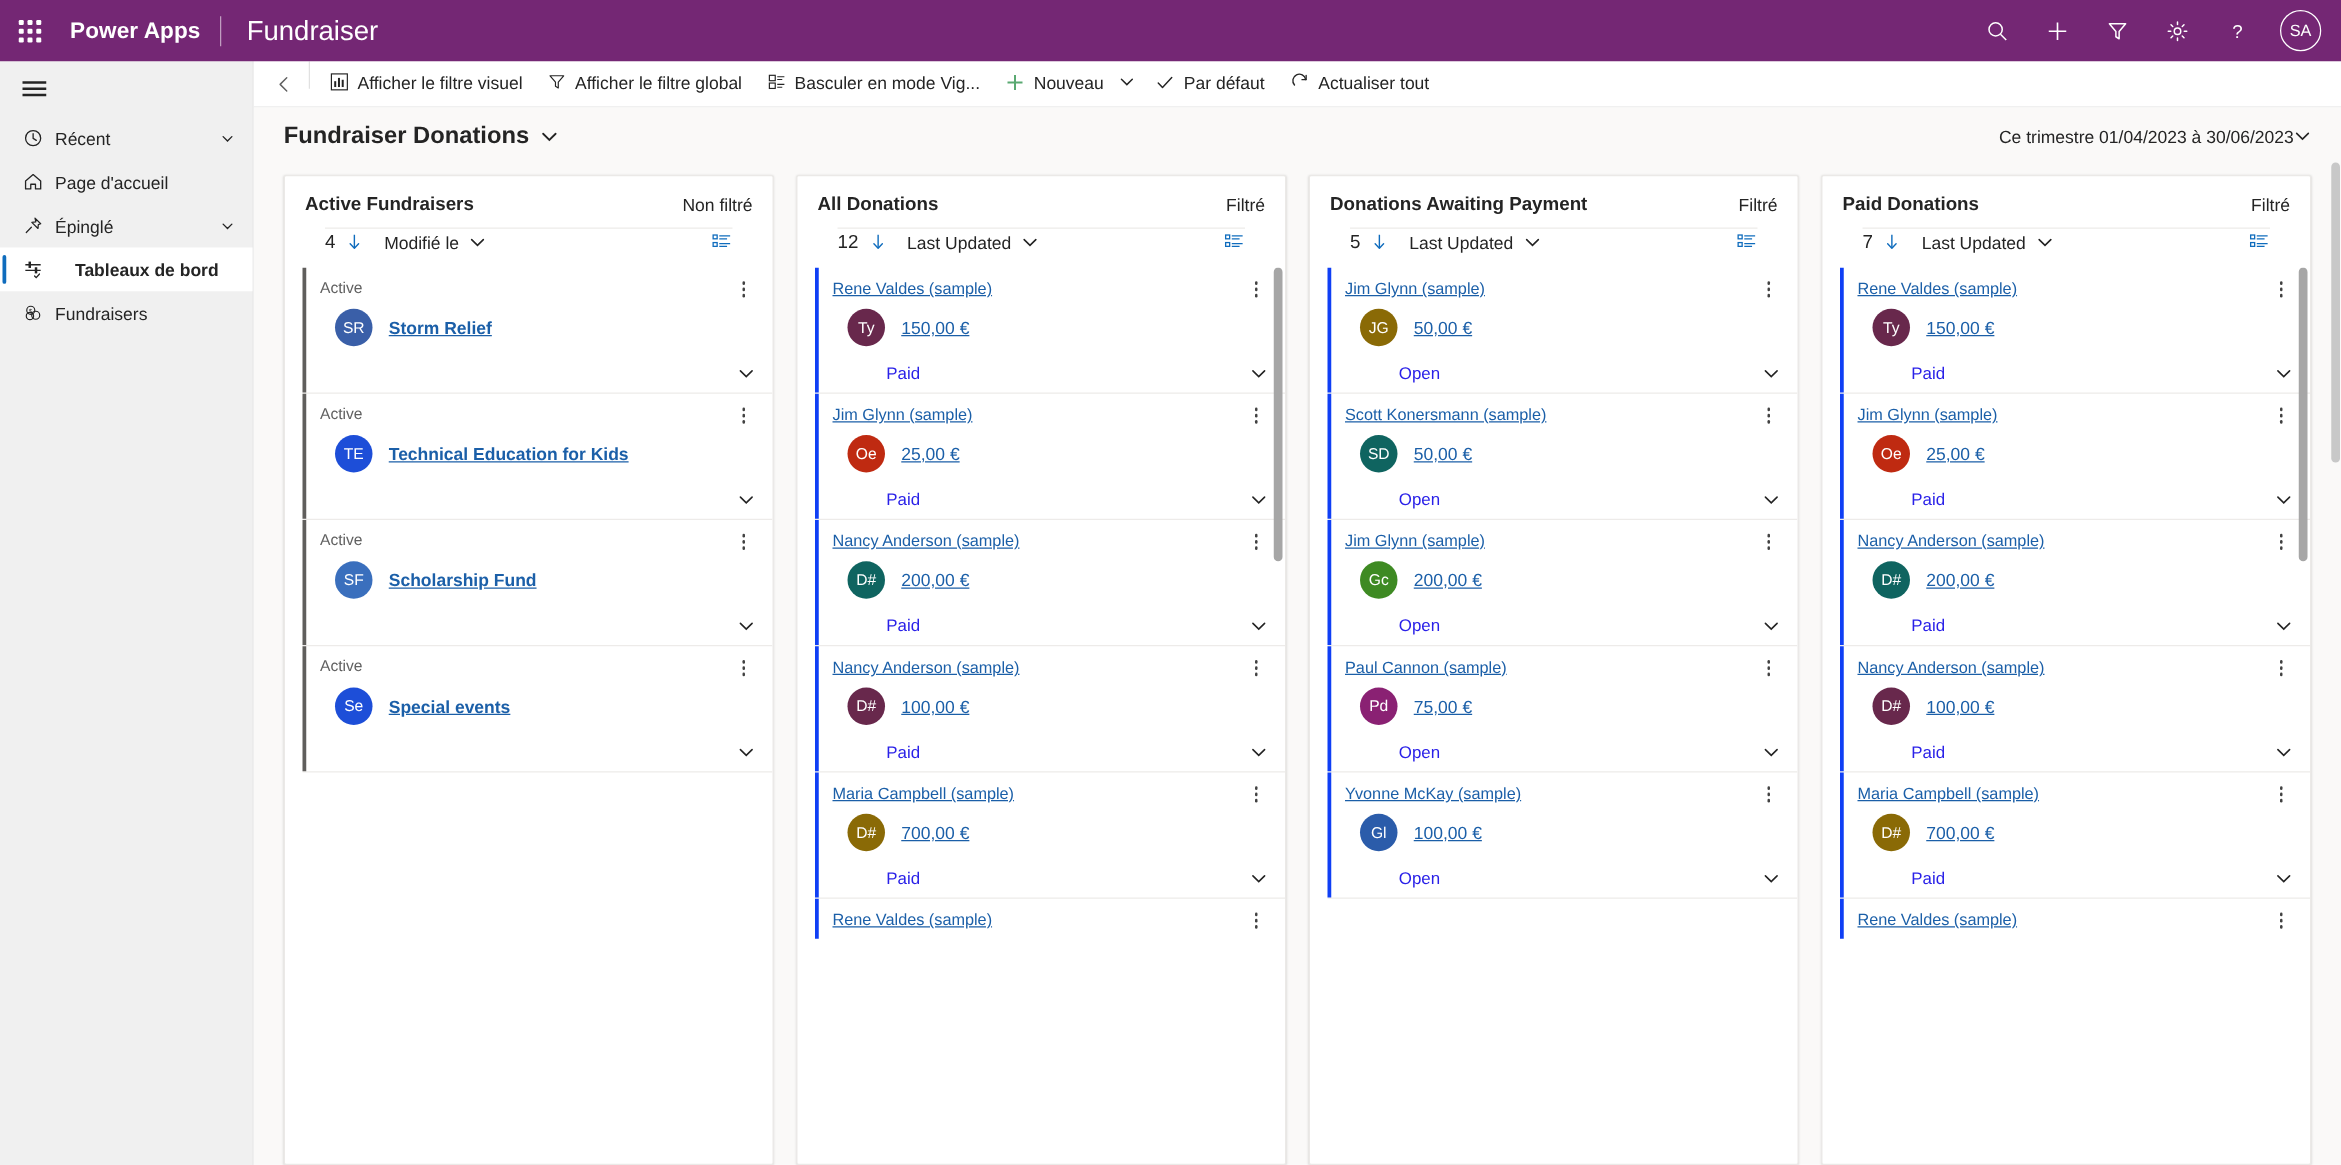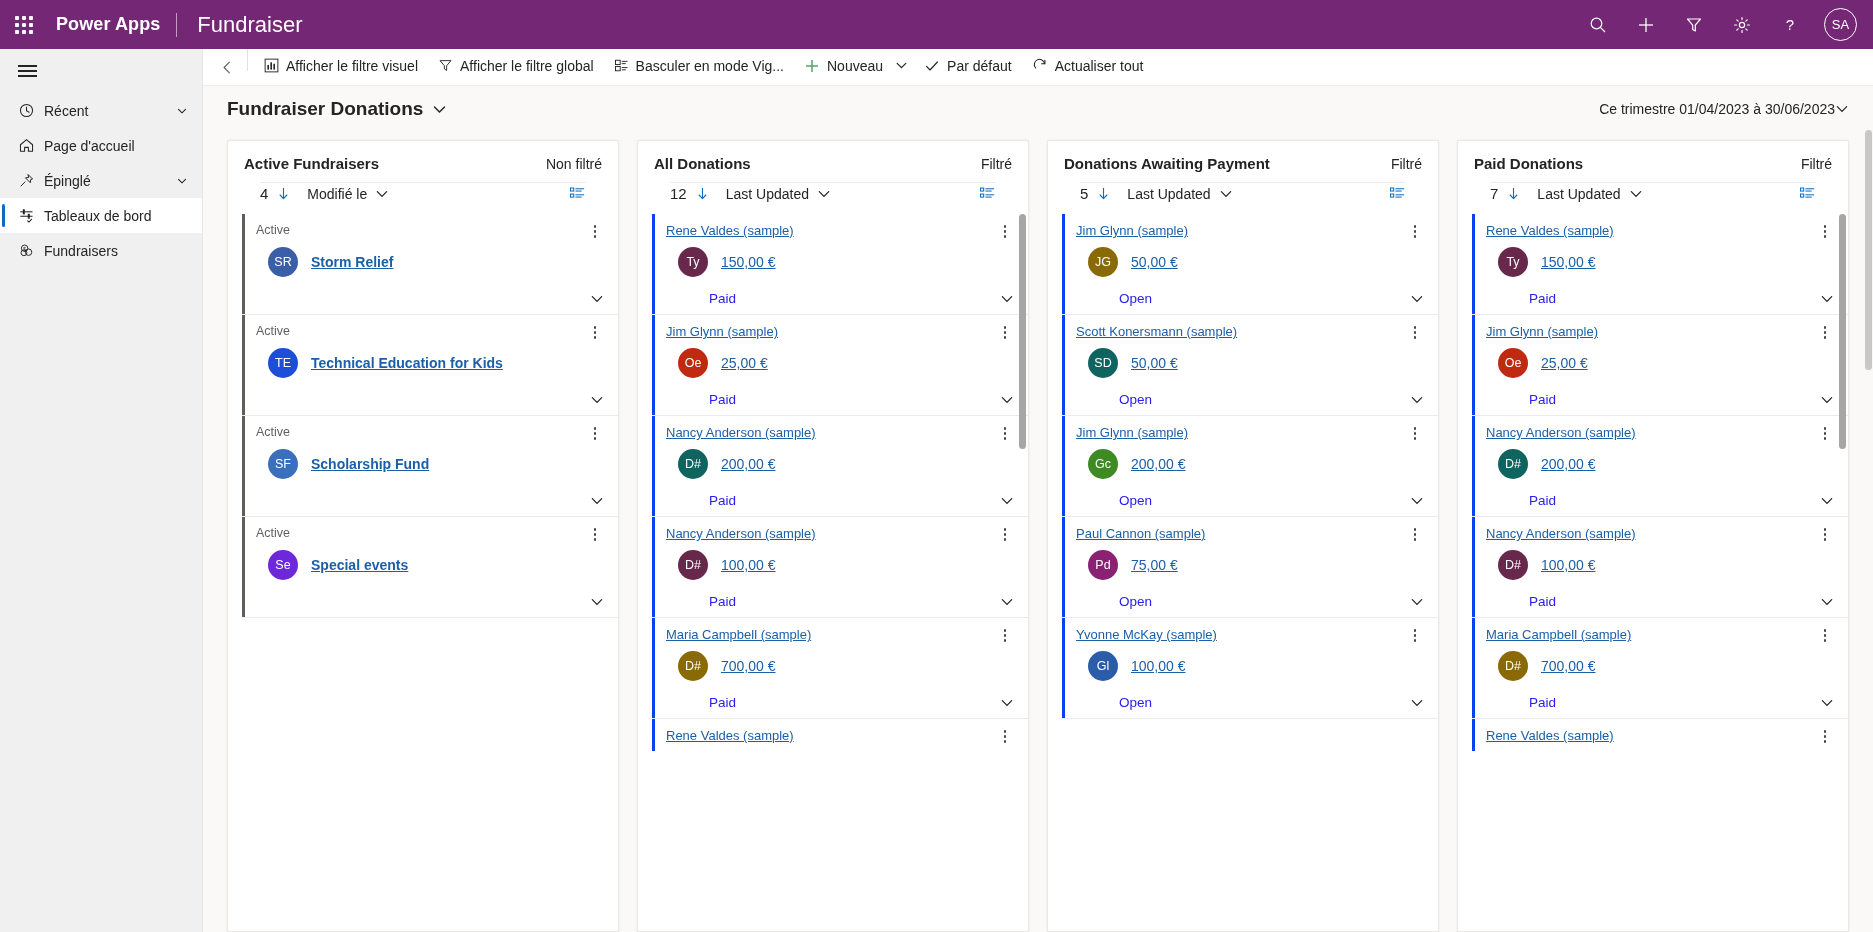--- a/index.html
+++ b/index.html
@@ -60,21 +60,21 @@
   .hamburger .bars { width: 19px; }
   .hamburger .bars i { display: block; height: 1.6px; background: #242424; margin: 3.6px 0; }
   .nav-item {
     height: 35px; display: flex; align-items: center;
     padding-left: 18px; cursor: pointer; position: relative;
     color: #242424; font-size: 14px;
   }
   .nav-item .nav-ico { width: 26px; display: flex; align-items: center; color:#242424; }
   .nav-item .nav-label { flex: 1; }
   .nav-item .chev { padding-right: 14px; color: #242424; display:flex; }
-  .nav-item.selected { background: #ffffff; font-weight: 400; }
+  .nav-item.selected { background: #ffffff; font-weight: 700; gap: 16px; }
   .nav-item.selected::before {
     content: ""; position: absolute; left: 2px; top: 6px; bottom: 6px;
     width: 3px; background: #0f6cbd; border-radius: 2px;
   }
   .group-head {
     font-size: 14px; font-weight: bold; color: #242424;
     padding: 14px 0 8px 18px;
   }
 
   
@@ -523,21 +523,21 @@
       <div class="card accent-grey">
         <div class="card-top">
           <span class="card-status-text">Active</span>
           <span class="card-more">
                     <i></i>
                     <i></i>
                     <i></i>
                   </span>
         </div>
         <div class="card-mid">
-          <span class="ava" style="background:#6d28d9">Se</span>
+          <span class="ava" style="background:#1d4ed8">Se</span>
           <span class="card-main-link">Special events</span>
         </div>
         <div class="card-bot">
           <span class="card-expand">
                     <svg width="14" height="14" viewBox="0 0 12 12" fill="none">
                       <path d="M2 4L6 8l4-4" stroke="#242424" stroke-width="1.1" stroke-linecap="round"></path>
                     </svg>
                   </span>
         </div>
       </div>

